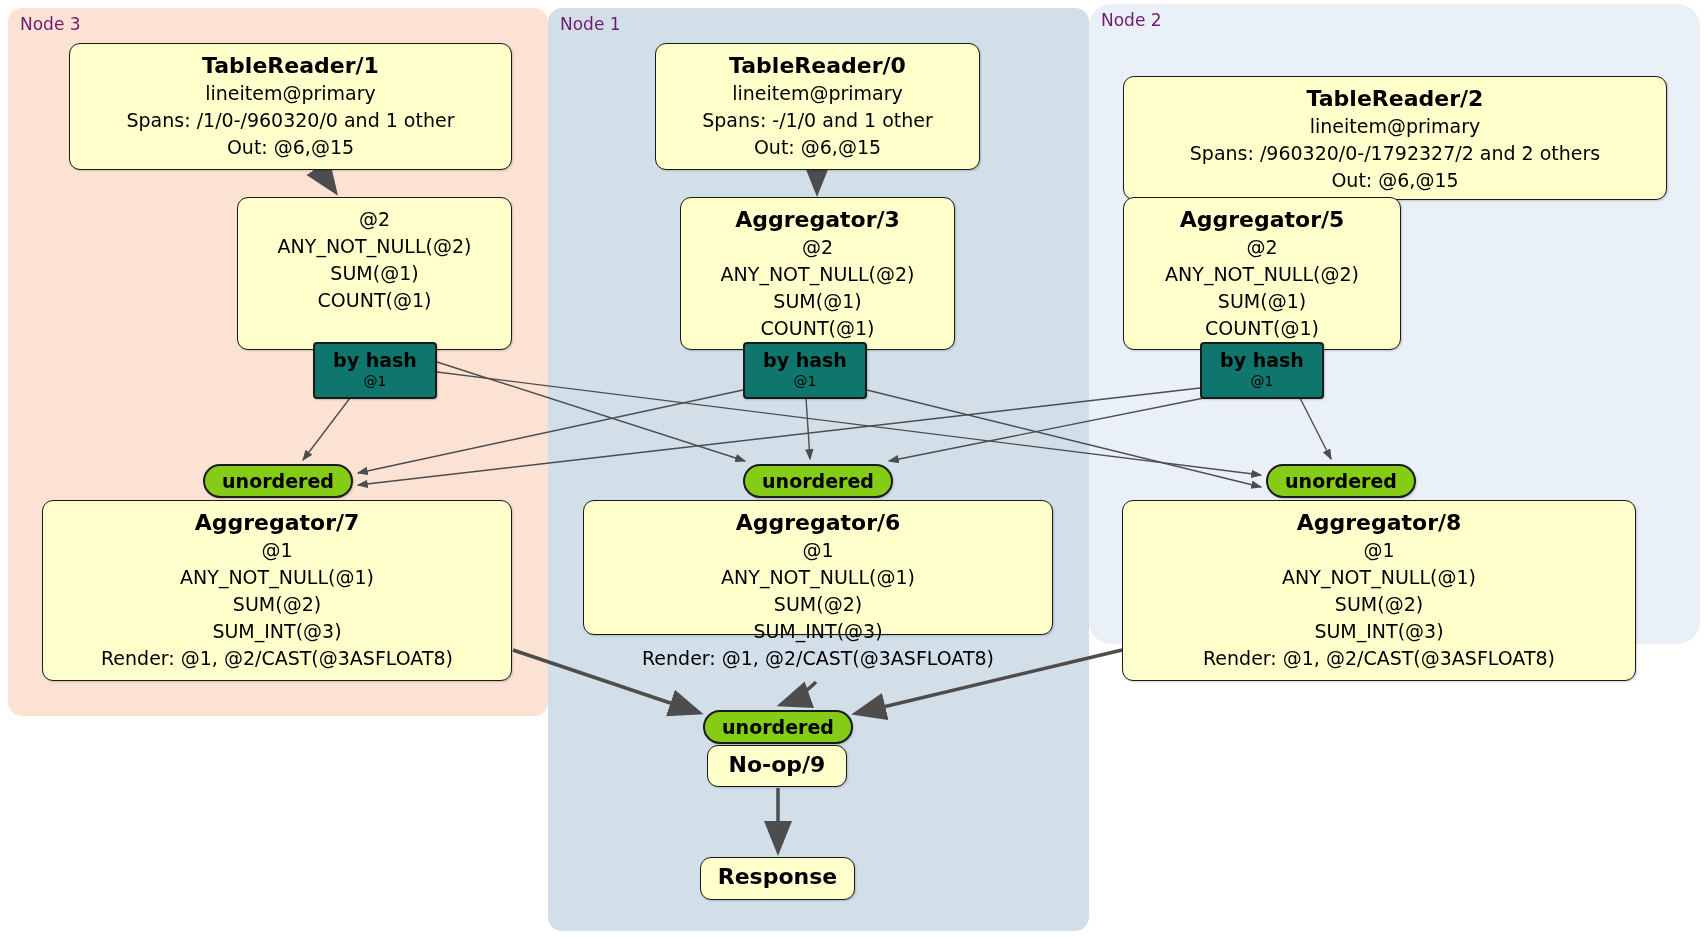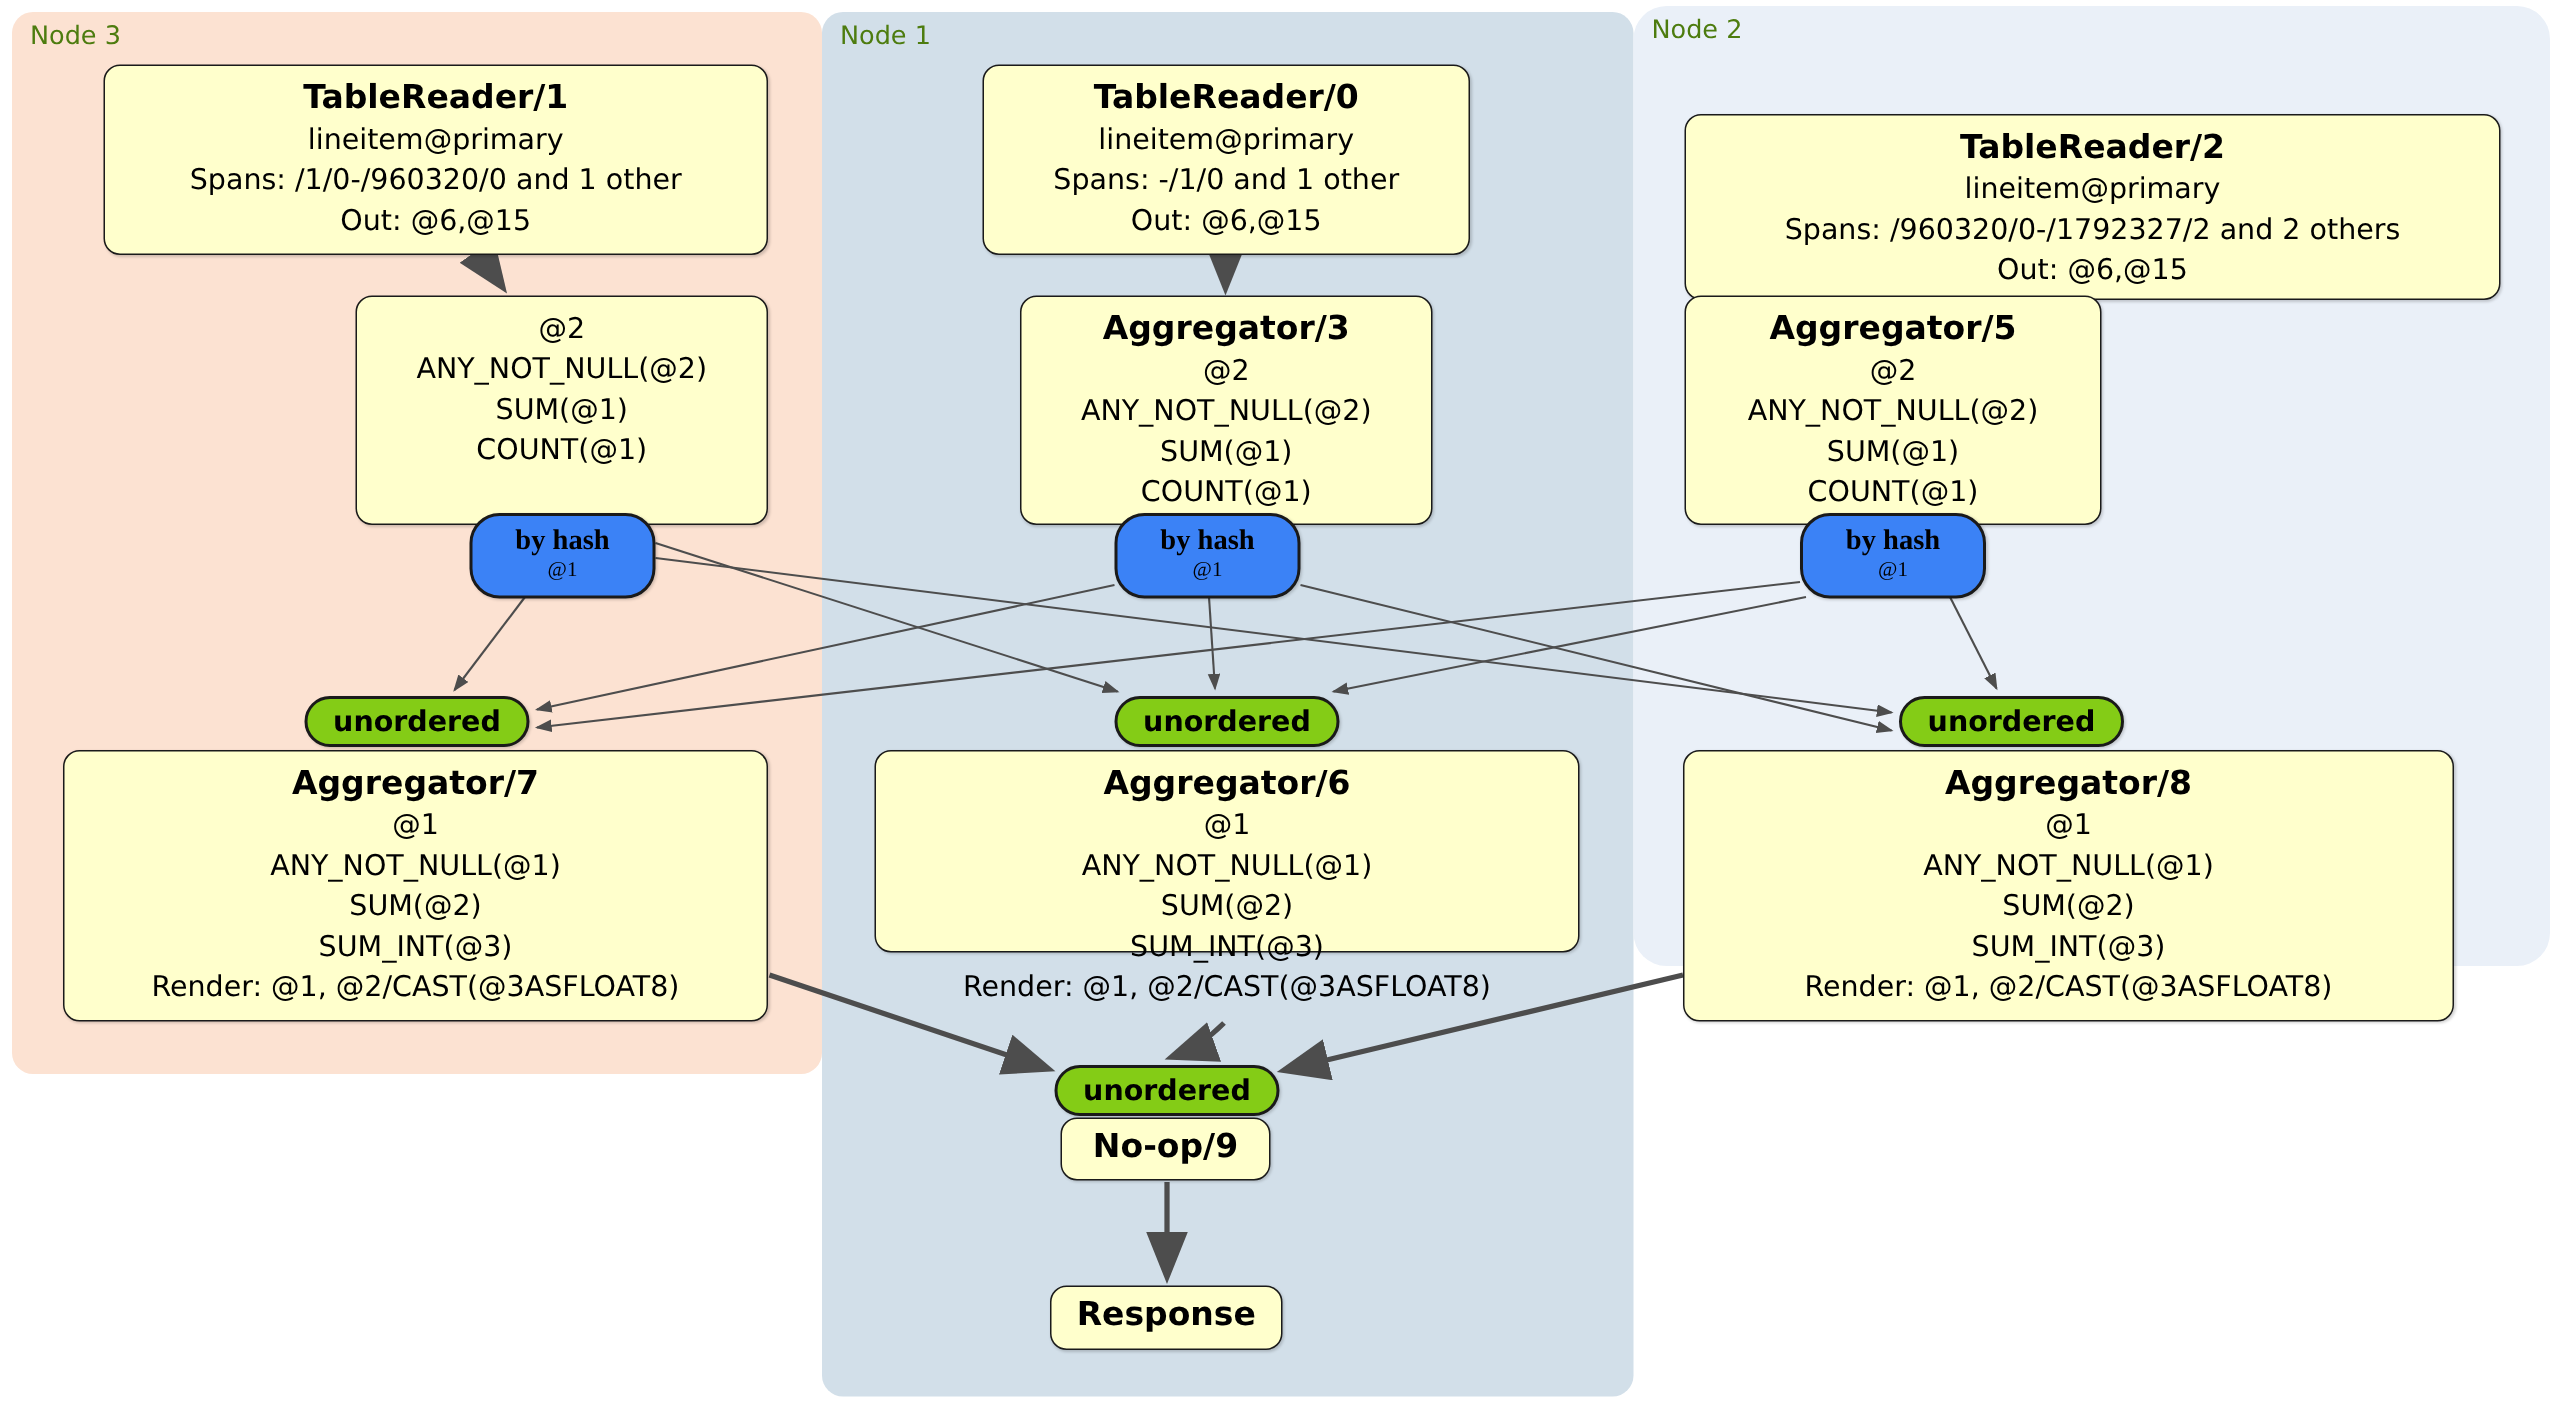--- a/index.html
+++ b/index.html
@@ -1,28 +1,28 @@
 <!DOCTYPE html>
 <html><head>
 <meta charset="utf-8">
 <style>
   html,body{margin:0;padding:0;background:#ffffff;}
   .stage{position:relative;width:1708px;height:940px;background:#ffffff;
          font-family:"DejaVu Sans",sans-serif;color:#000;overflow:hidden;}
   .region{position:absolute;border-radius:14px;}
-  .region-label{position:absolute;top:6px;left:12px;font-size:17px;color:#4d7c0f;white-space:nowrap;}
+  .region-label{position:absolute;top:6px;left:12px;font-size:17px;color:#701a75;white-space:nowrap;}
   .wires{position:absolute;left:0;top:0;}
   .nbox{position:absolute;background:#ffffcc;border:1.7px solid #1a1a1a;border-radius:11px;
         text-align:center;box-sizing:border-box;padding-top:8px;
         box-shadow:1px 1px 2px rgba(0,0,0,0.18);}
   .nbox-title{font-weight:bold;font-size:22px;line-height:28px;white-space:nowrap;}
   .nbox-line{font-size:19px;line-height:27px;white-space:nowrap;}
   .pill{position:absolute;box-sizing:border-box;border:2px solid #1a1a1a;text-align:center;
         box-shadow:1px 1px 2px rgba(0,0,0,0.18);}
-  .hash{background:#3b82f6;border-radius:20px;padding-top:5px;font-family:Liberation Serif, serif;}
+  .hash{background:#0f766e;border-radius:4px;padding-top:5px;}
   .hash .pill-label{font-size:19px;font-weight:bold;line-height:23px;}
   .hash .pill-sub{font-size:14px;line-height:18px;}
   .sync{background:#84cc16;border-radius:17px;font-size:19px;font-weight:bold;line-height:30px;}
   .single{padding-top:5px;}
 </style>
 </head>
 <body>
 
 <div class="stage">
 

